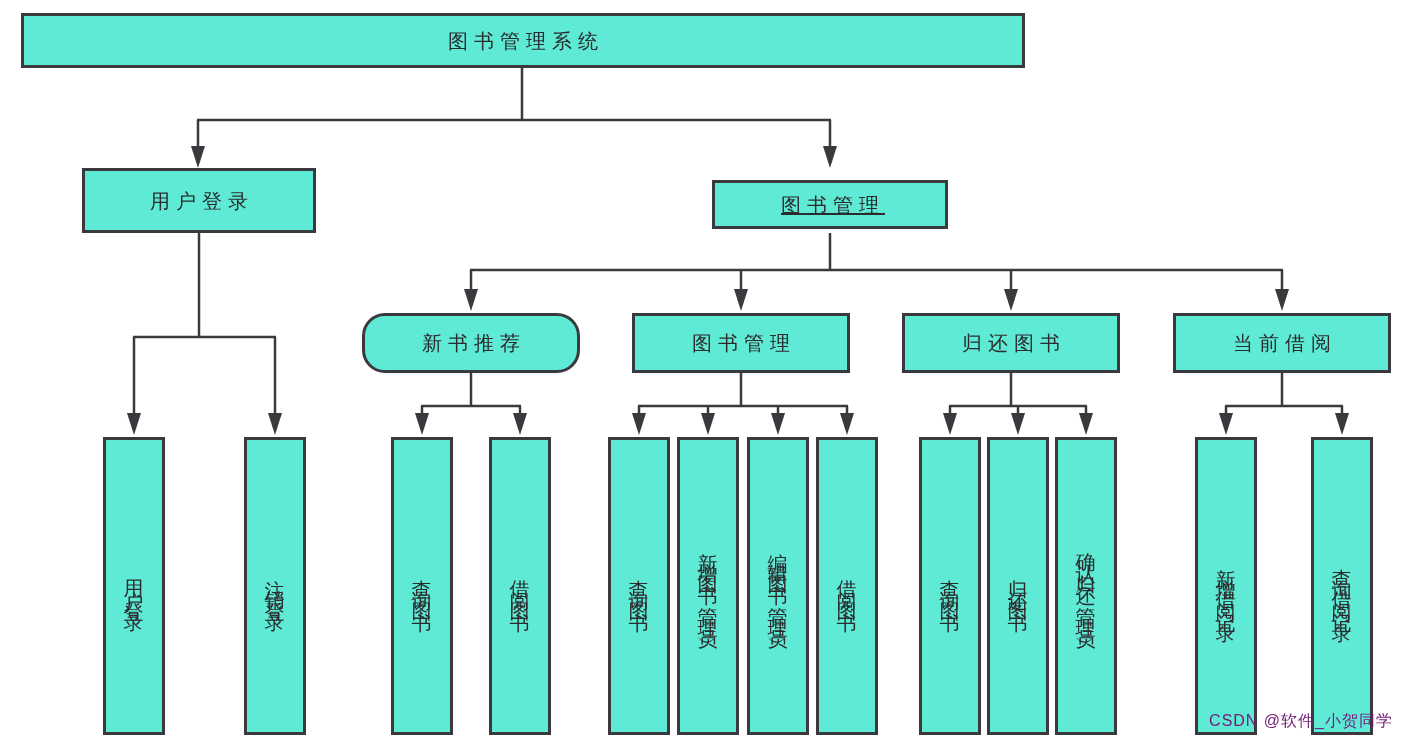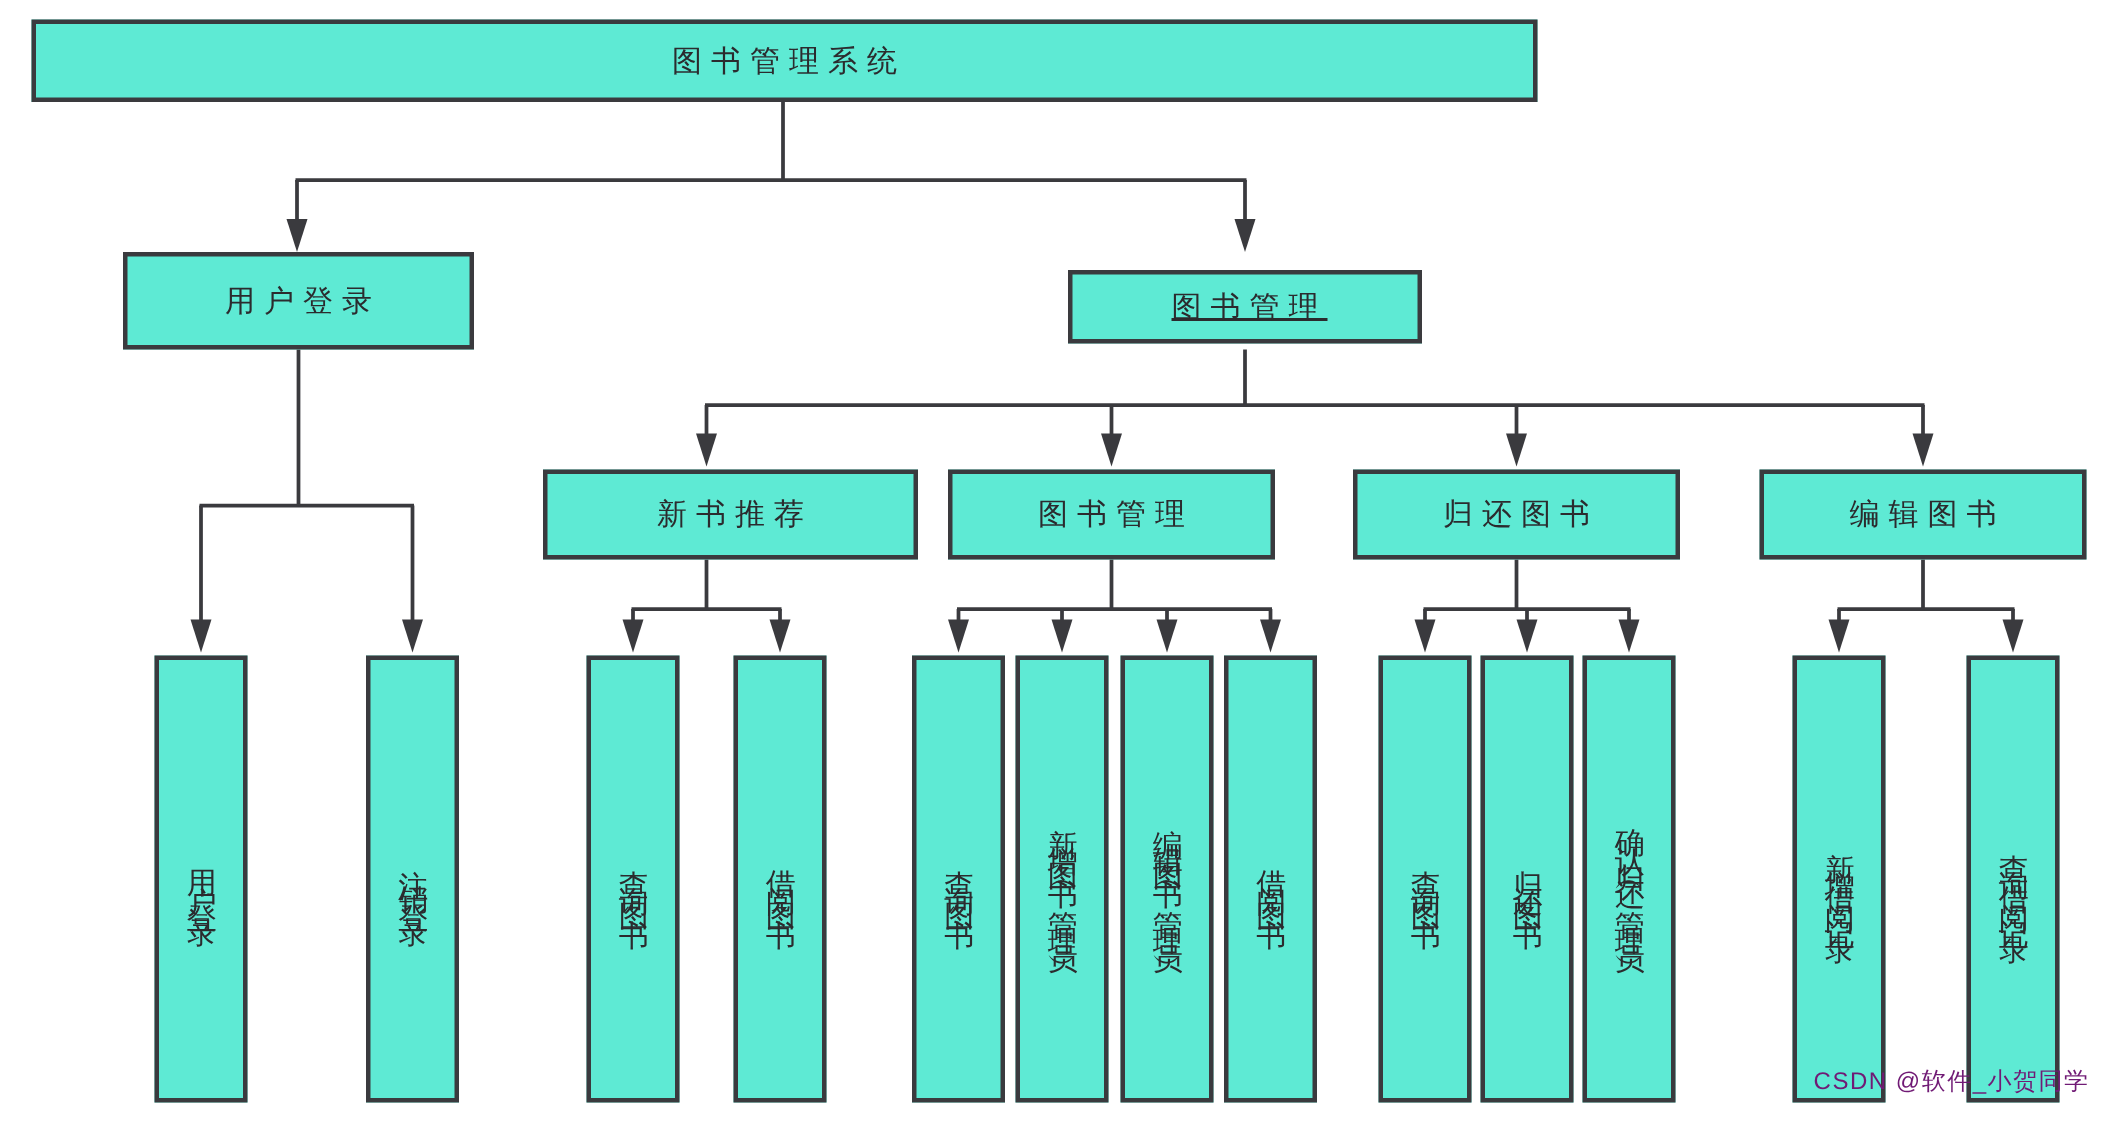--- a/index.html
+++ b/index.html
@@ -37,21 +37,21 @@
     writing-mode: vertical-lr;
     text-orientation: mixed;
     font-size: 20px;
     letter-spacing: 11px;
     white-space: nowrap;
   }
   
   #n-root            { left: 21px;   top: 13px;  width: 1004px; height: 55px; }
   #n-user-login      { left: 82px;   top: 168px; width: 234px;  height: 65px; }
   #n-book-mgmt       { left: 712px;  top: 180px; width: 236px;  height: 49px; text-decoration: underline; }
-  #n-new-book-rec    { left: 362px;  top: 313px; width: 250px;  height: 60px; }
+  #n-new-book-rec    { left: 362px;  top: 313px; width: 218px;  height: 60px; border-radius: 23px; }
   #n-book-borrow     { left: 632px;  top: 313px; width: 218px;  height: 60px; }
   #n-current-borrow  { left: 902px;  top: 313px; width: 218px;  height: 60px; }
   #n-borrow-records  { left: 1173px; top: 313px; width: 218px;  height: 60px; }
   .leaf              { top: 437px;   width: 62px; height: 298px; }
   #n-leaf-user-login     { left: 103px;  }
   #n-leaf-logout         { left: 244px;  }
   #n-leaf-query-rec      { left: 391px;  }
   #n-leaf-borrow-rec     { left: 489px;  }
   #n-leaf-query-borrow   { left: 608px;  }
   #n-leaf-add-books      { left: 677px;  }
@@ -148,21 +148,21 @@
   </svg>
 
   <div class="node hbox" id="n-root">图书管理系统</div>
 
   <div class="node hbox" id="n-user-login">用户登录</div>
   <div class="node hbox" id="n-book-mgmt">图书管理</div>
 
   <div class="node hbox" id="n-new-book-rec">新书推荐</div>
   <div class="node hbox" id="n-book-borrow">图书管理</div>
   <div class="node hbox" id="n-current-borrow">归还图书</div>
-  <div class="node hbox" id="n-borrow-records">编辑图书</div>
+  <div class="node hbox" id="n-borrow-records">当前借阅</div>
 
   <div class="node vbox leaf" id="n-leaf-user-login">用户登录</div>
   <div class="node vbox leaf" id="n-leaf-logout">注销登录</div>
   <div class="node vbox leaf" id="n-leaf-query-rec">查询图书</div>
   <div class="node vbox leaf" id="n-leaf-borrow-rec">借阅图书</div>
   <div class="node vbox leaf" id="n-leaf-query-borrow">查询图书</div>
   <div class="node vbox leaf" id="n-leaf-add-books">新增图书（管理员）</div>
   <div class="node vbox leaf" id="n-leaf-edit-books">编辑图书（管理员）</div>
   <div class="node vbox leaf" id="n-leaf-borrow-borrow">借阅图书</div>
   <div class="node vbox leaf" id="n-leaf-query-current">查询图书</div>

